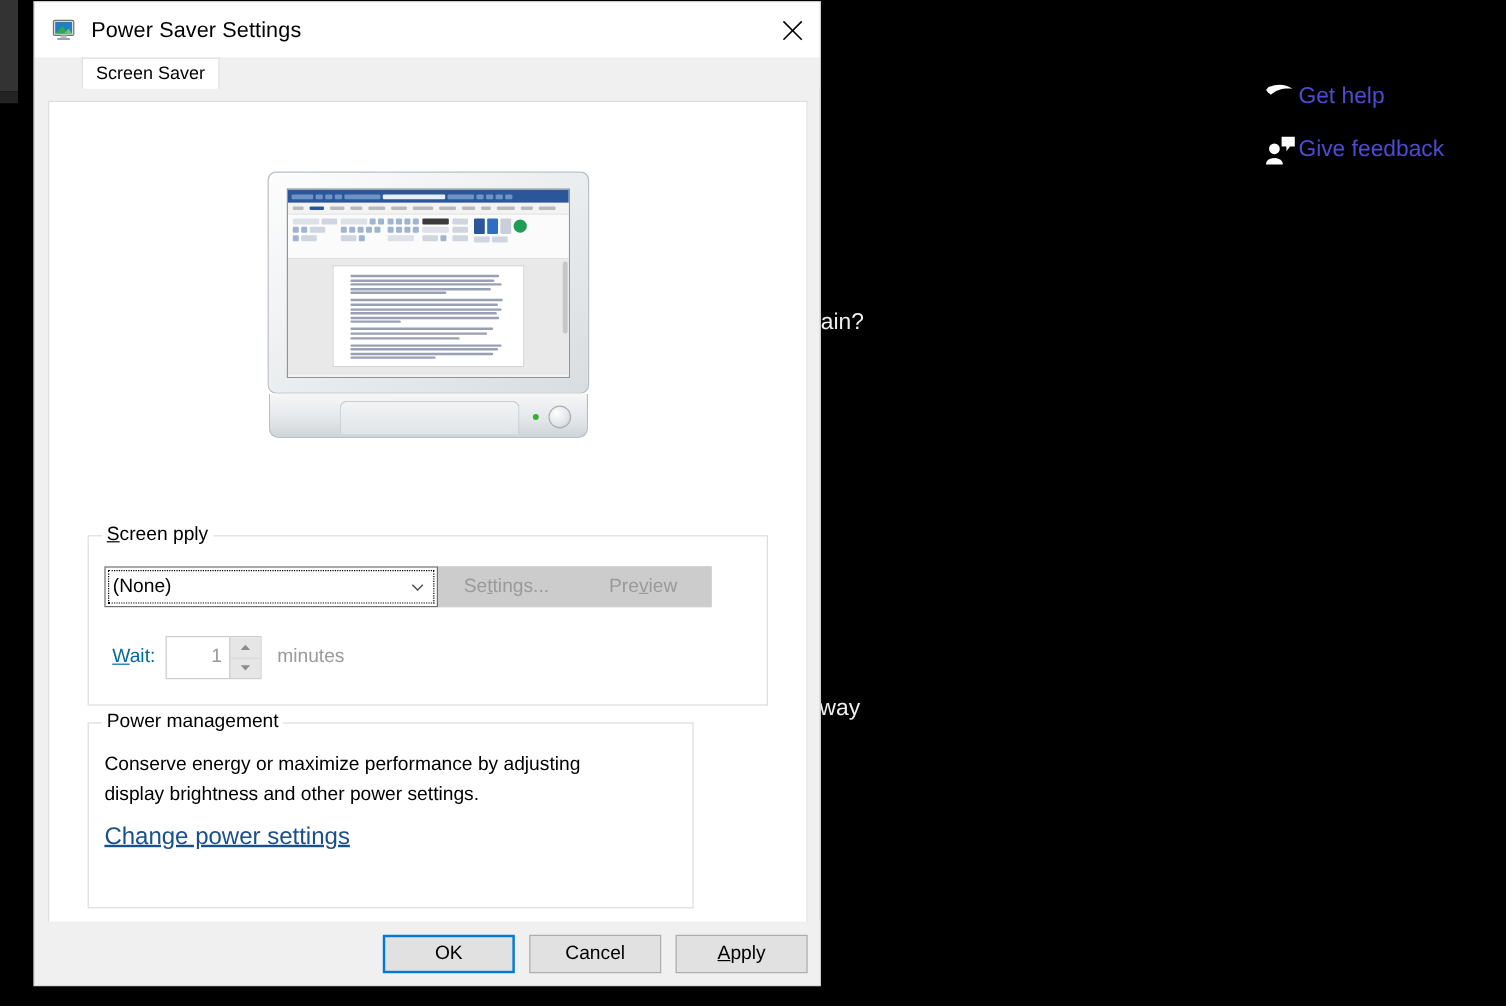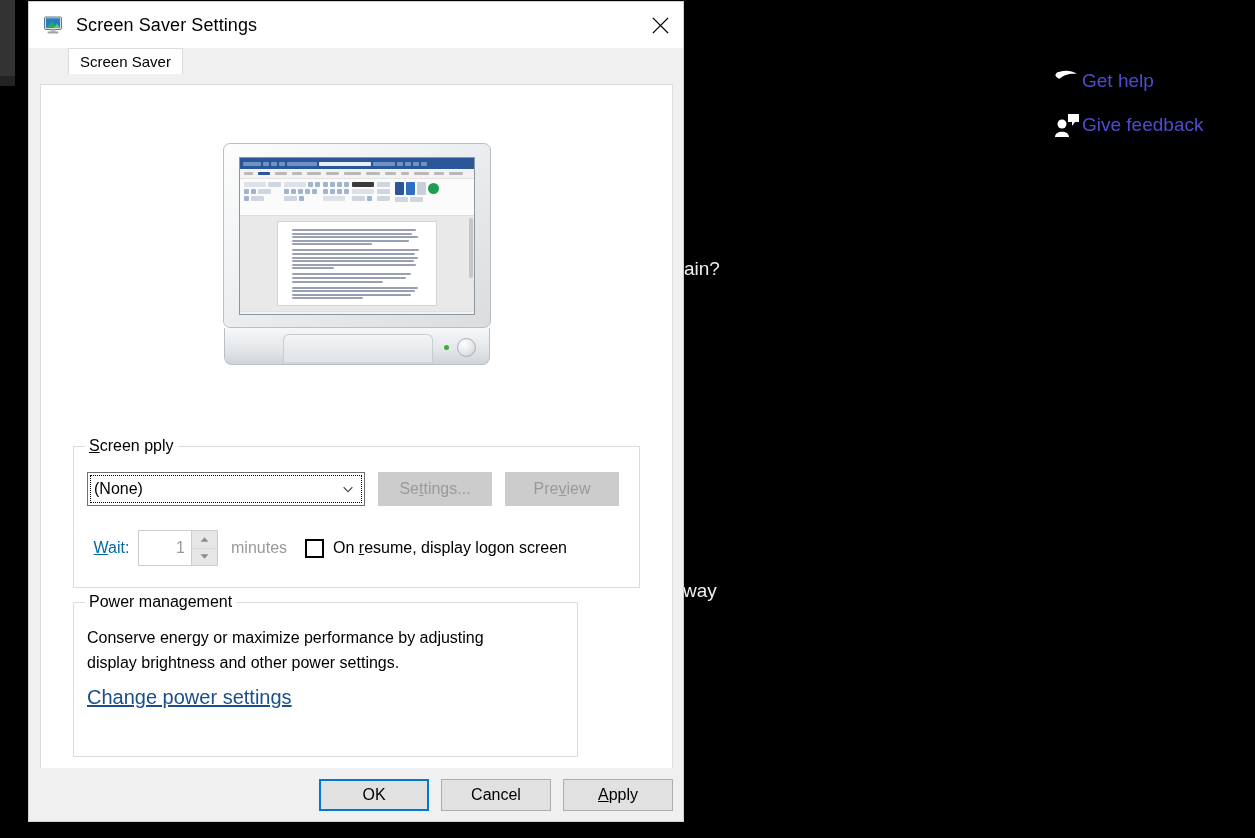--- a/index.html
+++ b/index.html
@@ -272,21 +272,21 @@
     color: #000000;
     white-space: nowrap;
   }
   #group-screen-saver { left: 32px; top: 361px; width: 567px; height: 142px; }
   #group-power        { left: 32px; top: 517px; width: 505px; height: 155px; }
 
   
   #ss-row1 {
     position: absolute;
     left: 13px; top: 25px;
-    display: flex; align-items: center; gap: 13px;
+    display: flex; align-items: center; 
   }
   #ss-combo {
     width: 278px; height: 34px;
     background: #ffffff;
     border: 1px solid #707070;
     box-sizing: border-box;
     display: flex; align-items: center;
     position: relative;
     padding: 0 0 0 6px;
   }
@@ -467,21 +467,21 @@
     <span id="title-icon">
       <svg viewBox="0 0 22 22" width="22" height="22">
         <rect x="1.5" y="3" width="17" height="12.5" rx="1.2" fill="#d9dde1" stroke="#6b757d" stroke-width="1"></rect>
         <rect x="3" y="4.3" width="14" height="9.6" fill="#1f7ec4"></rect>
         <path d="M3 13.9 L9 7.6 L13.2 13.9 Z" fill="#2fa84f"></path>
         <path d="M10.5 13.9 L14 9.8 L17 13.9 Z" fill="#6ec36e"></path>
         <rect x="7.5" y="15.5" width="5" height="2.4" fill="#b7bec4"></rect>
         <rect x="4.5" y="17.6" width="11" height="1.8" rx="0.8" fill="#9aa3aa"></rect>
       </svg>
     </span>
-    <span id="title-text">Screen Saver Settings</span>
+    <span id="title-text">Power Saver Settings</span>
     <div id="close-button">
       <svg viewBox="0 0 22 22" width="21" height="21">
         <line x1="3" y1="3" x2="19" y2="19" stroke="#000000" stroke-width="1.4"></line>
         <line x1="19" y1="3" x2="3" y2="19" stroke="#000000" stroke-width="1.4"></line>
       </svg>
     </div>
   </div>
 
   <div id="tabstrip">
     <div id="tab-screen-saver">
@@ -699,24 +699,20 @@
               </svg>
             </div>
             <div class="spin-arrow">
               <svg viewBox="0 0 12 8" width="11" height="7">
                 <polygon points="6,6.5 1.5,1.5 10.5,1.5" fill="#8c8c8c"></polygon>
               </svg>
             </div>
           </div>
         </div>
         <span id="minutes-label">minutes</span>
-        <div id="logon-checkbox-wrap">
-          <span id="logon-checkbox"></span>
-          <span id="logon-label">On <span class="u">r</span>esume, display logon screen</span>
-        </div>
       </div>
     </div>
 
     <div class="groupbox" id="group-power">
       <div class="groupbox-title">Power management</div>
       <div id="pm-desc">Conserve energy or maximize performance by adjusting
 display brightness and other power settings.</div>
       <a id="pm-link" href="#">Change power settings</a>
     </div>
   </div>

